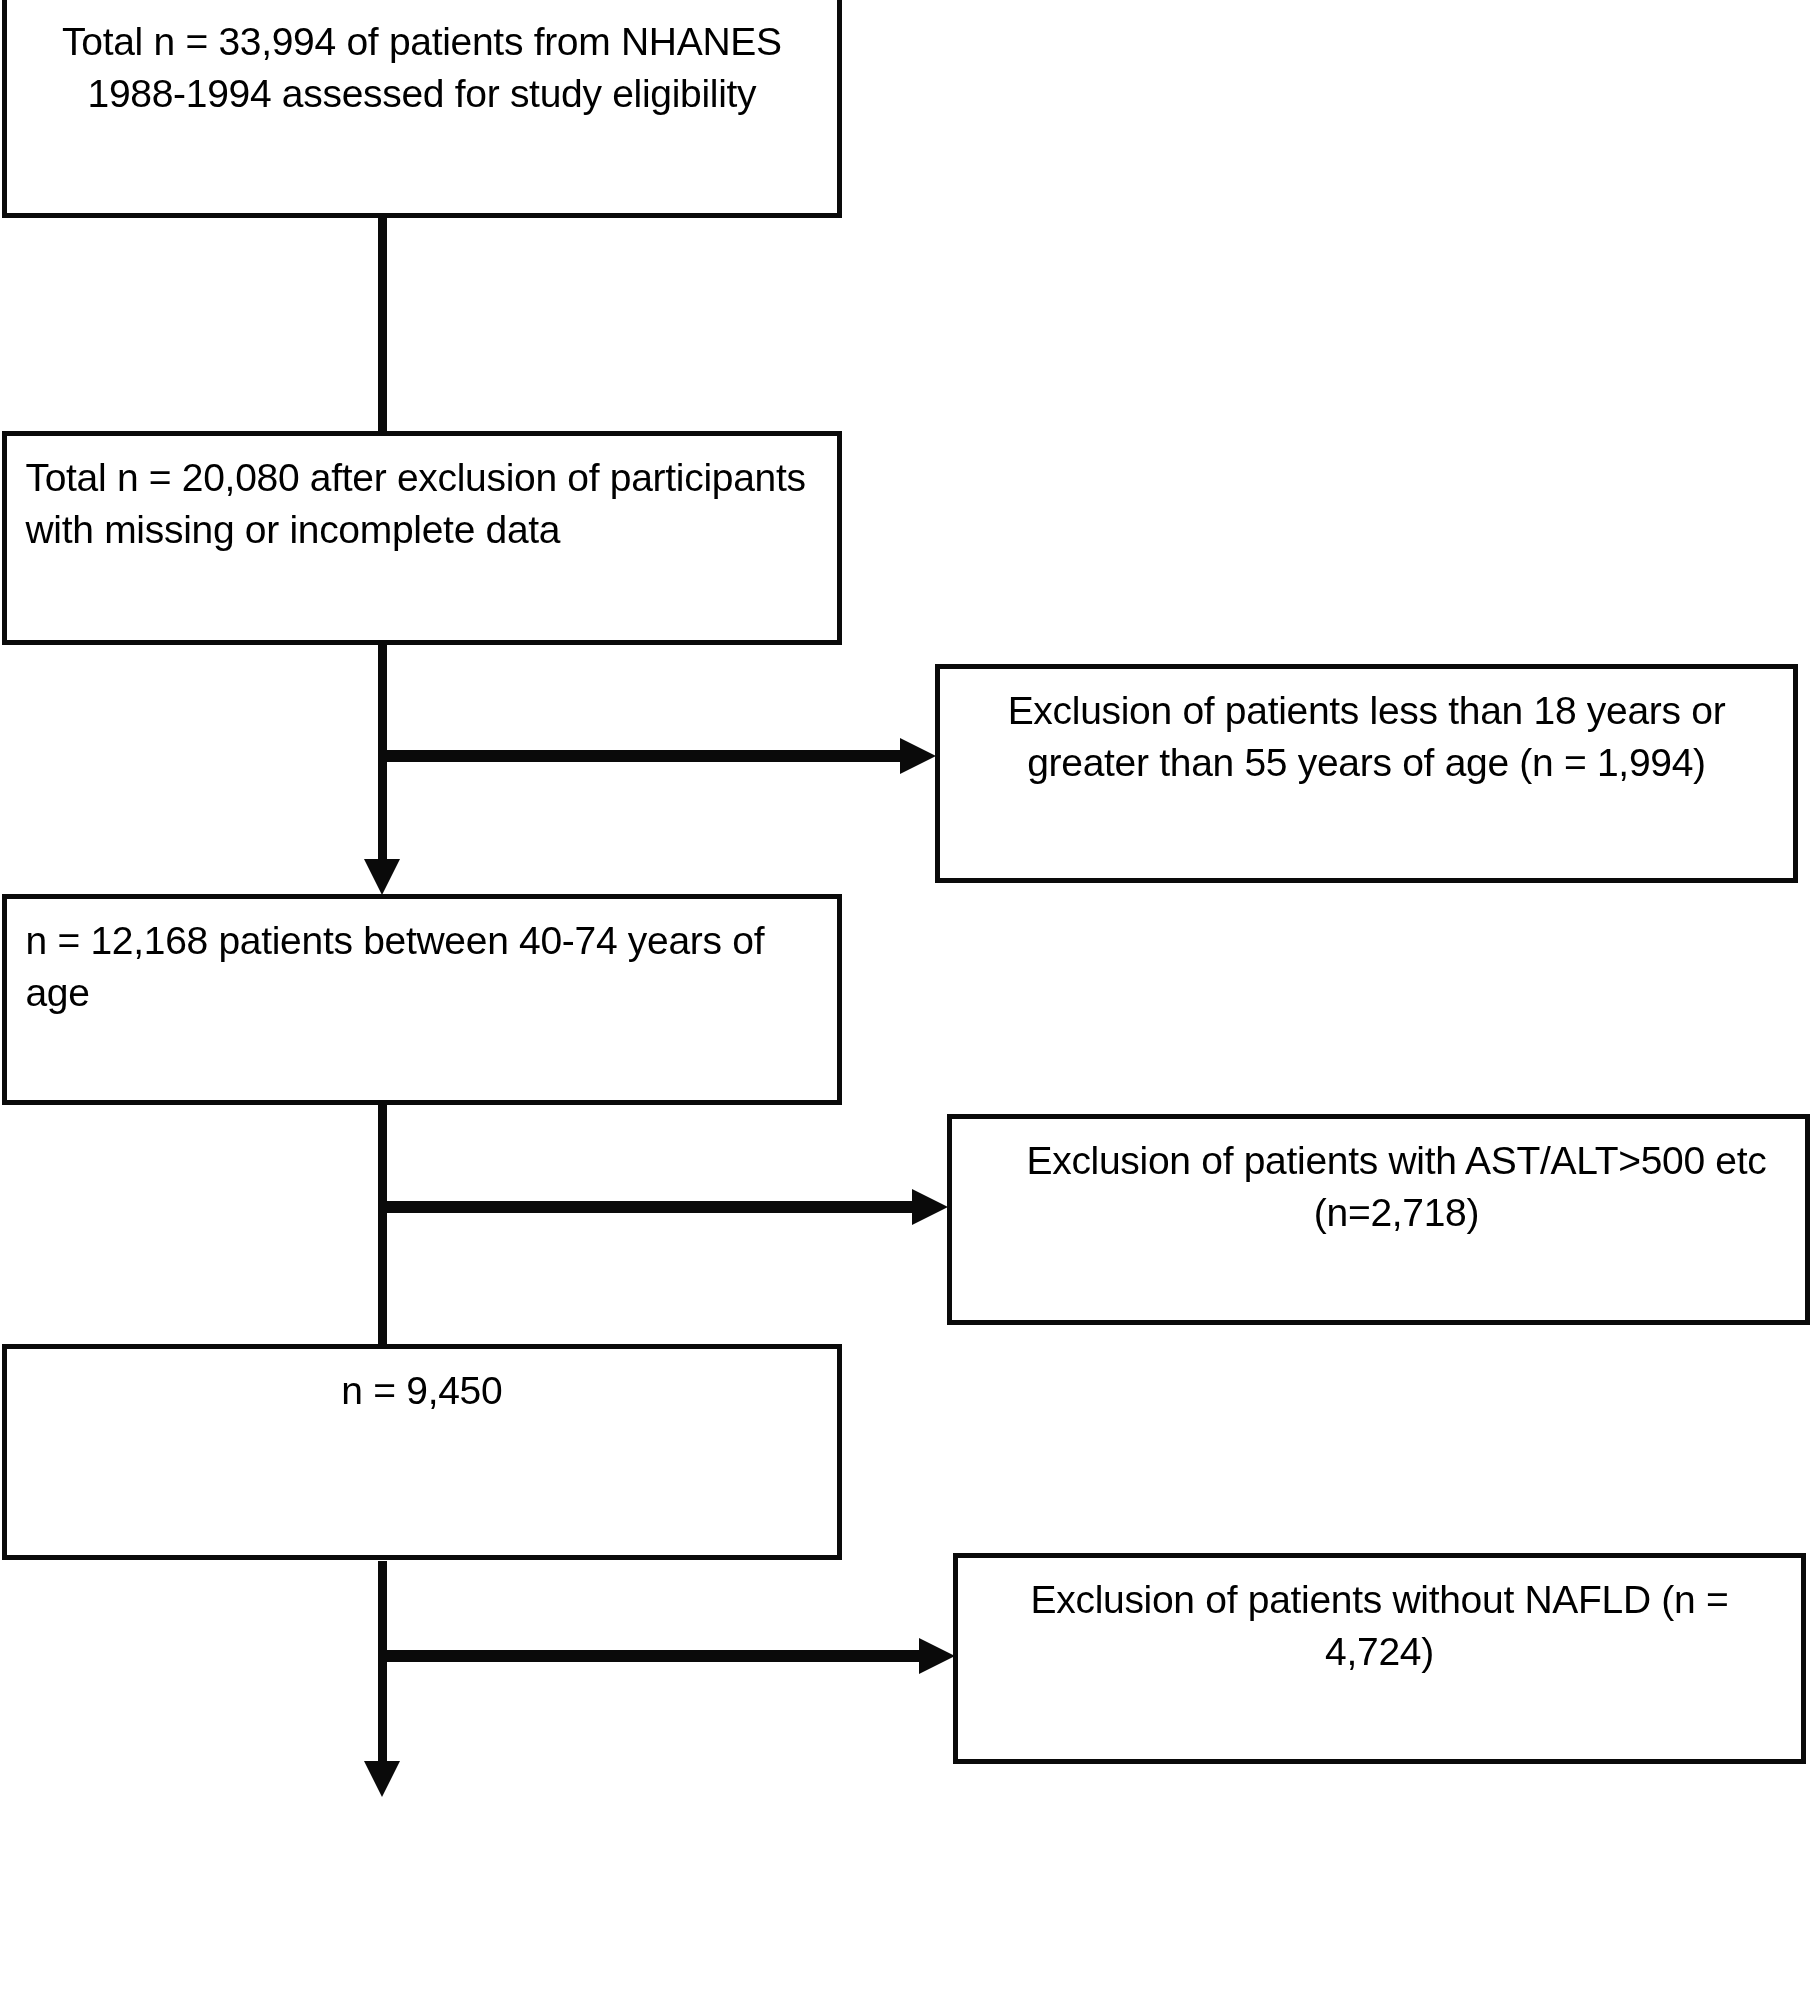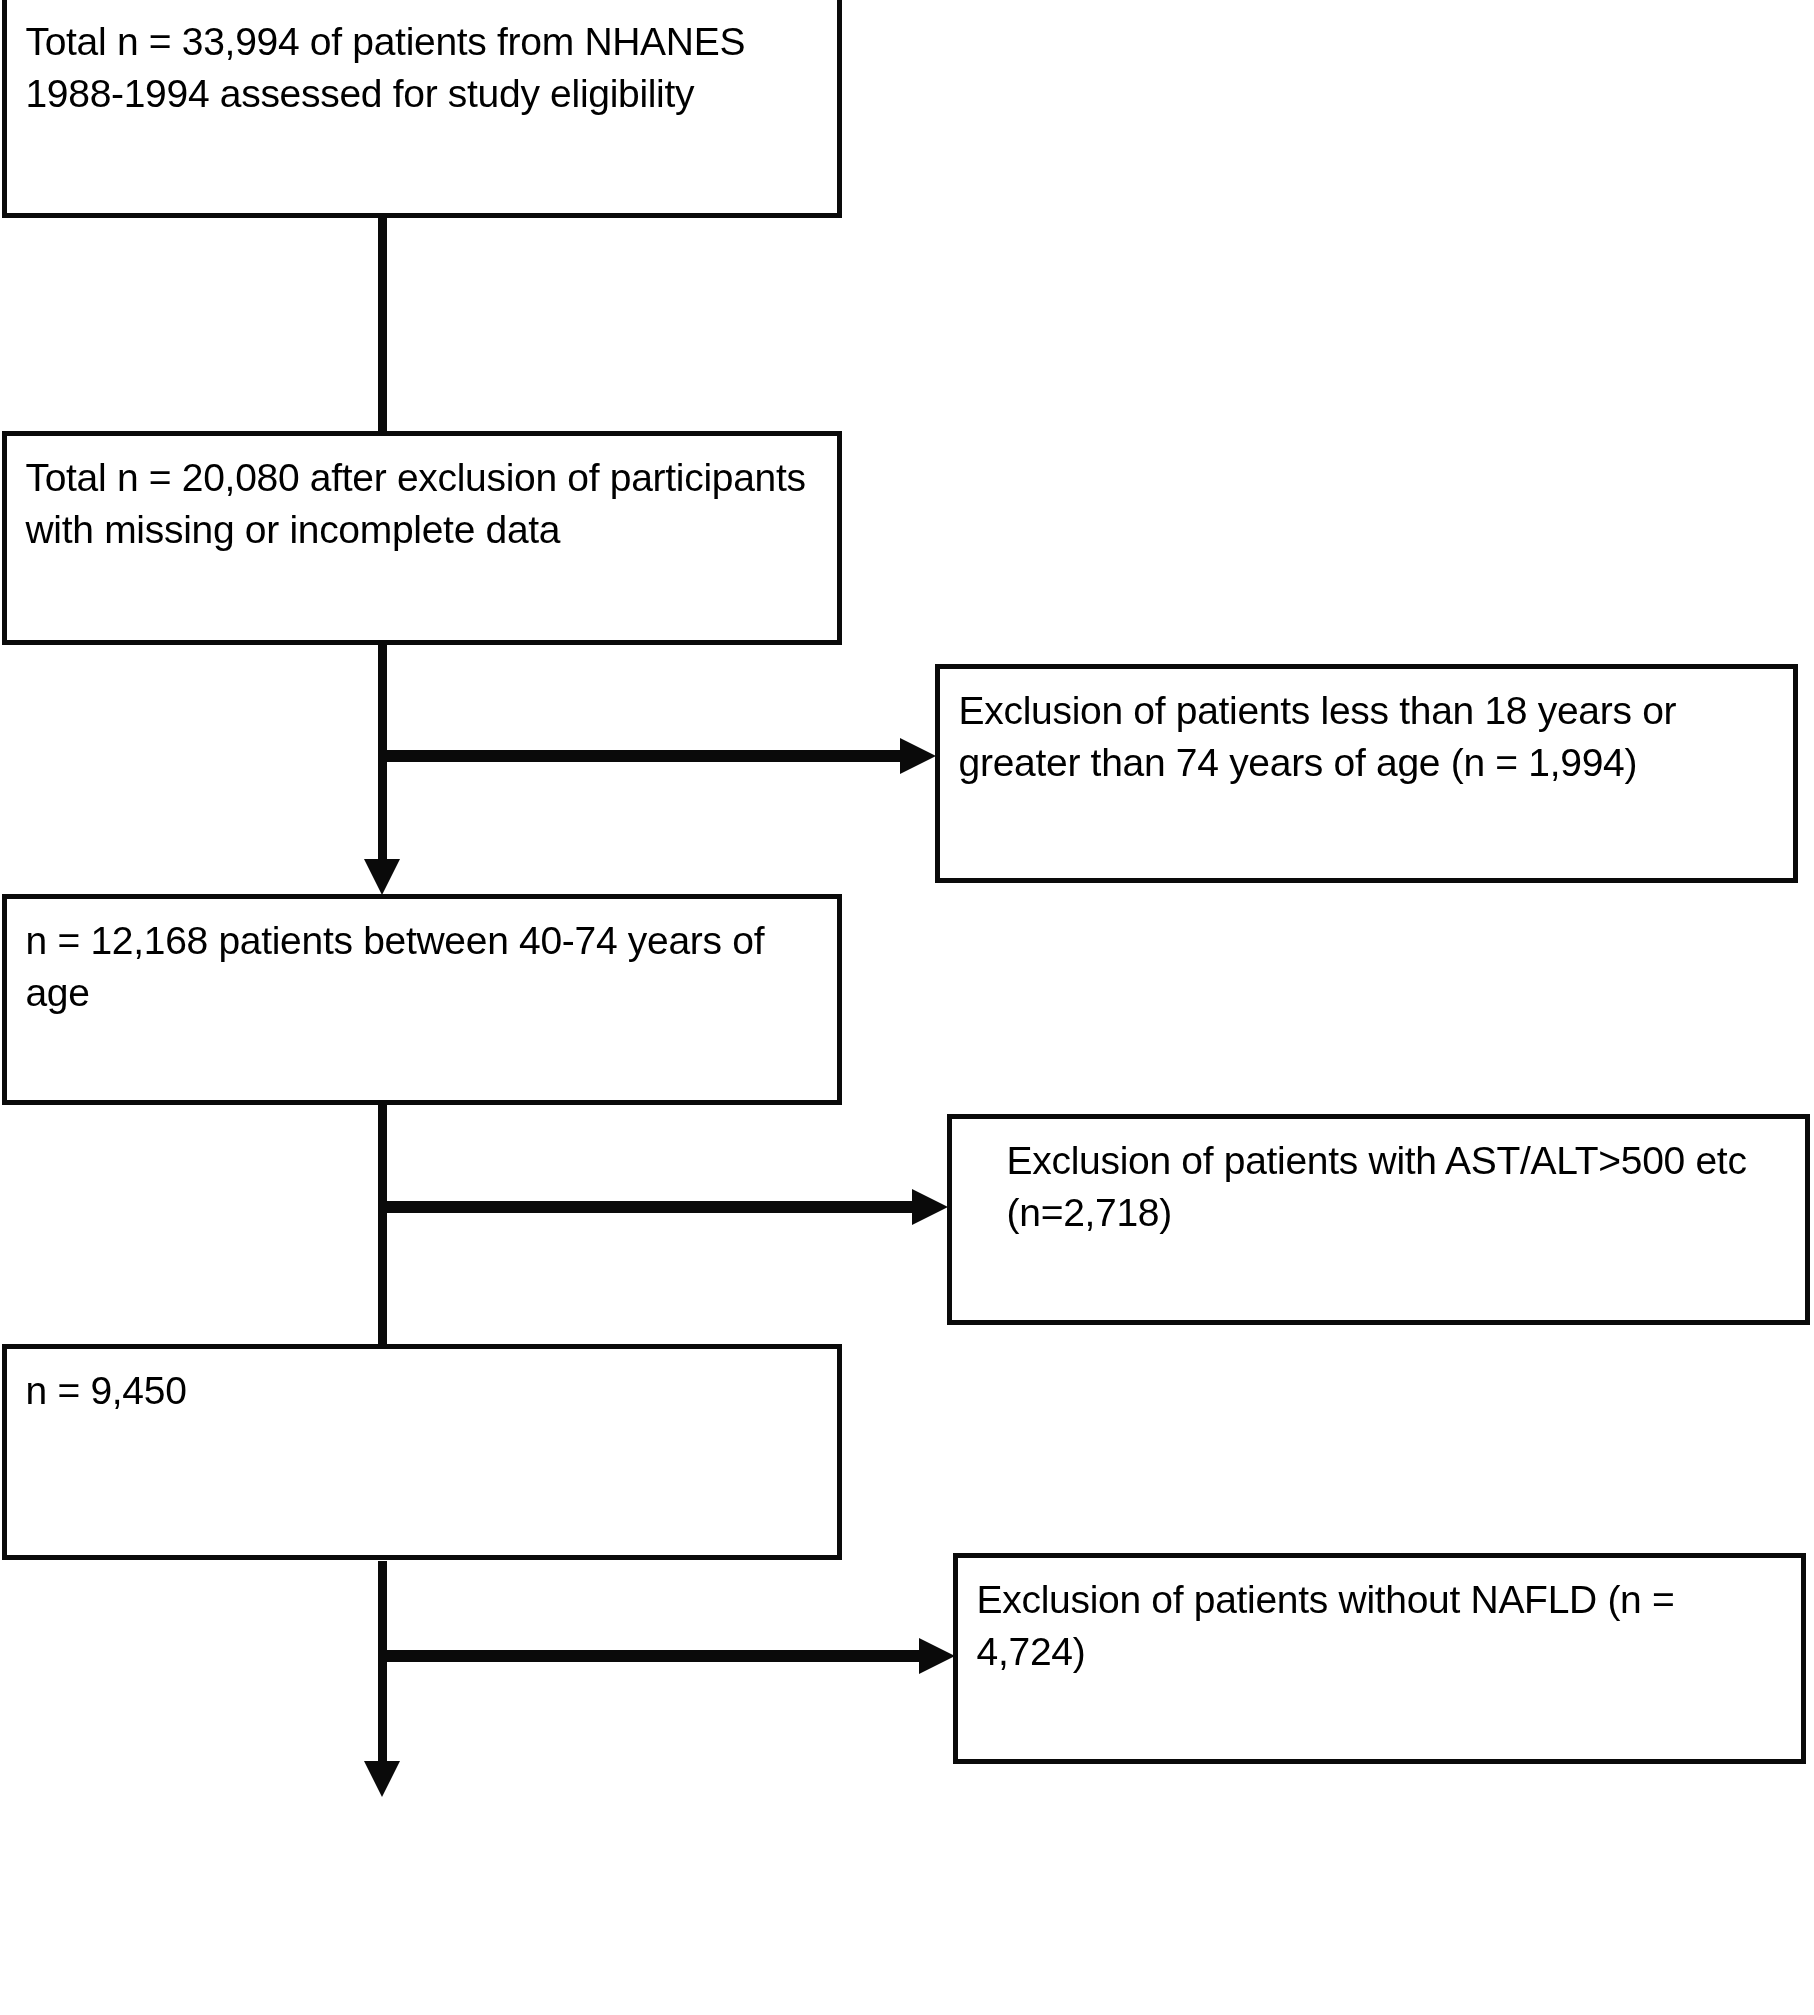--- a/index.html
+++ b/index.html
@@ -23,20 +23,21 @@
     color: #000000;
     font-size: 39px;
     line-height: 1.34;
     letter-spacing: -0.3px;
   }
   .node .txt {
     display: block;
     padding: 16px 18.6px 0 18.6px;
   }
   .node.center .txt {
+    text-align: center;
   }
   .node.left .txt {
     text-align: left;
   }
   .conn {
     position: absolute;
     background: #0a0a0a;
   }
   .arrowhead-down {
     position: absolute;
@@ -70,21 +71,21 @@
     <span class="txt">Total n = 20,080 after exclusion of participants with missing or incomplete data</span>
   </div>
 
   <div class="conn" style="left:378px; top:645px; width:8.7px; height:219px;"></div>
   <div class="arrowhead-down" style="left:364px; top:859px;"></div>
 
   <div class="conn" style="left:382px; top:750px; width:519px; height:12.4px;"></div>
   <div class="arrowhead-right" style="left:900px; top:738px;"></div>
 
   <div class="node center" style="left:935px; top:664px; width:863px; height:219px;">
-    <span class="txt">Exclusion of patients less than 18 years or greater than 74 years of age (n = 1,994)</span>
+    <span class="txt">Exclusion of patients less than 18 years or greater than 55 years of age (n = 1,994)</span>
   </div>
 
   <div class="node left" style="left:1.9px; top:894px; width:840px; height:211px;">
     <span class="txt">n = 12,168 patients between 40-74 years of age</span>
   </div>
 
   <div class="conn" style="left:378px; top:1105px; width:8.7px; height:242px;"></div>
 
   <div class="conn" style="left:382px; top:1201px; width:531px; height:12.4px;"></div>
   <div class="arrowhead-right" style="left:912px; top:1189px;"></div>

